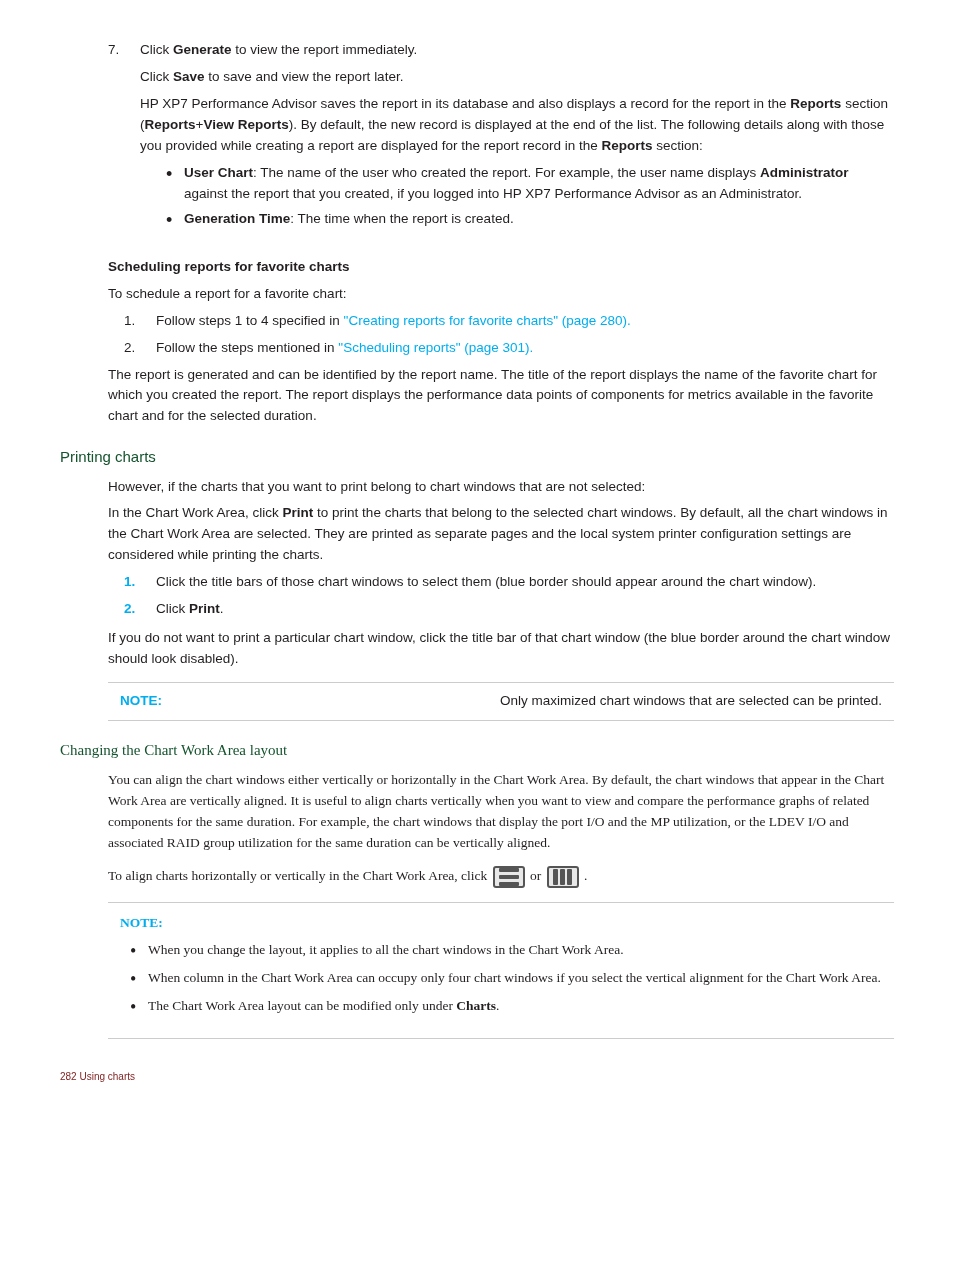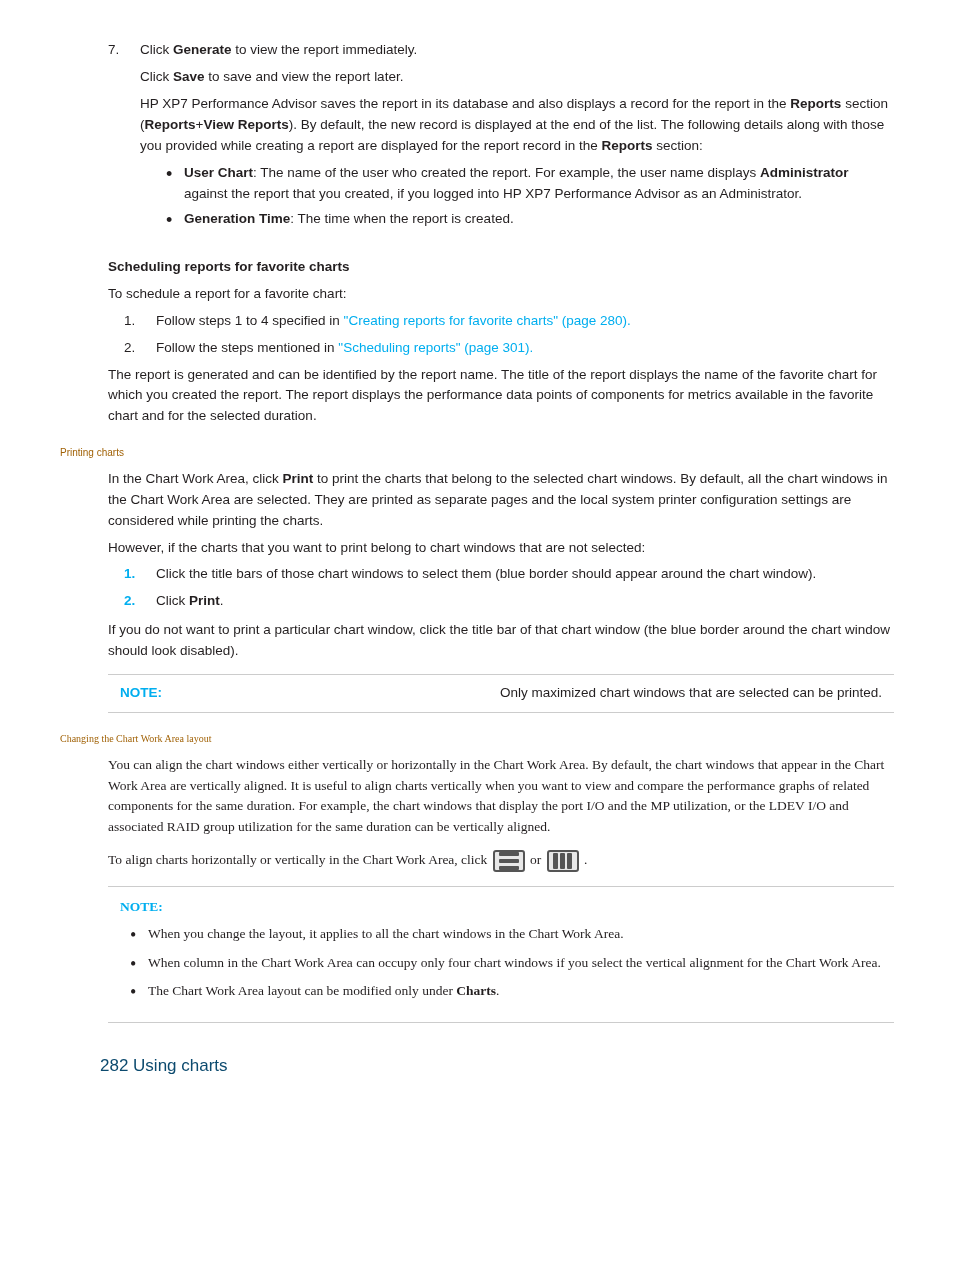--- a/index.html
+++ b/index.html
@@ -47,22 +47,22 @@
       min-width: 18px;
       font-size: 18px;
       line-height: 1.3;
       color: #231f20;
     }
     .bullet-content { flex: 1; }
 
     b, strong { font-weight: bold; }
 
     .section-heading {
-      color: #a16207;
-      font-size: 10px;
+      color: #14532d;
+      font-size: 15px;
       font-weight: normal;
       margin: 18px 0 8px 0;
     }
 
     .sub-heading {
       font-weight: bold;
       margin: 24px 0 6px 0;
       font-size: 13.5px;
     }
 
@@ -145,23 +145,22 @@
     }
     .icon-vert-bar {
       width: 5px;
       height: 16px;
       background: #555;
       border-radius: 1px;
     }
 
     .footer-line {
       margin-top: 30px;
-      font-size: 17px;
-      color: #0c4a6e;
-      margin-left: 40px;
+      font-size: 10px;
+      color: #7f1d1d;
     }
   </style>
 </head>
 <body>
 
 <div class="page-content">
 
   <div class="indent-block">
     <ul class="step-list">
       <li>
@@ -215,24 +214,24 @@
       </li>
     </ul>
 
     <p>The report is generated and can be identified by the report name. The title of the report displays the name of the favorite chart for which you created the report. The report displays the performance data points of components for metrics available in the favorite chart and for the selected duration.</p>
   </div>
 
   <div style="margin-top: 18px;">
     <h2 class="section-heading">Printing charts</h2>
 
     <div class="indent-block">
+      <p>However, if the charts that you want to print belong to chart windows that are not selected:</p>
       <p>
         <span>In the Chart Work Area, click </span><strong>Print</strong><span> to print the charts that belong to the selected chart windows. By default, all the chart windows in the Chart Work Area are selected. They are printed as separate pages and the local system printer configuration settings are considered while printing the charts.</span>
       </p>
-      <p>However, if the charts that you want to print belong to chart windows that are not selected:</p>
 
       <ul class="step-list step-blue" style="padding-left:16px; margin: 6px 0 8px 0;">
         <li>
           <span class="step-num" style="color:#00aeef; font-weight:bold;">1.</span>
           <span class="step-content">Click the title bars of those chart windows to select them (blue border should appear around the chart window).</span>
         </li>
         <li>
           <span class="step-num" style="color:#00aeef; font-weight:bold;">2.</span>
           <span class="step-content">Click <strong>Print</strong>.</span>
         </li>

